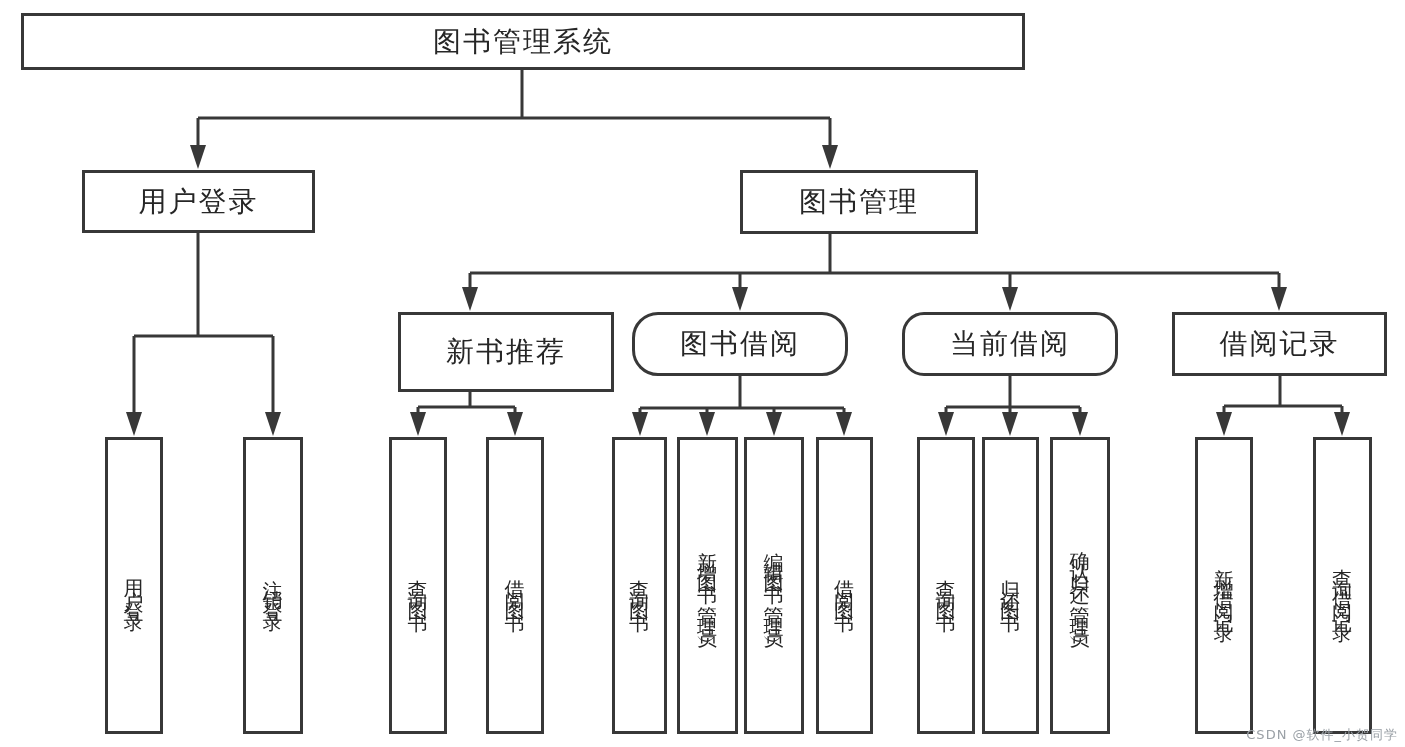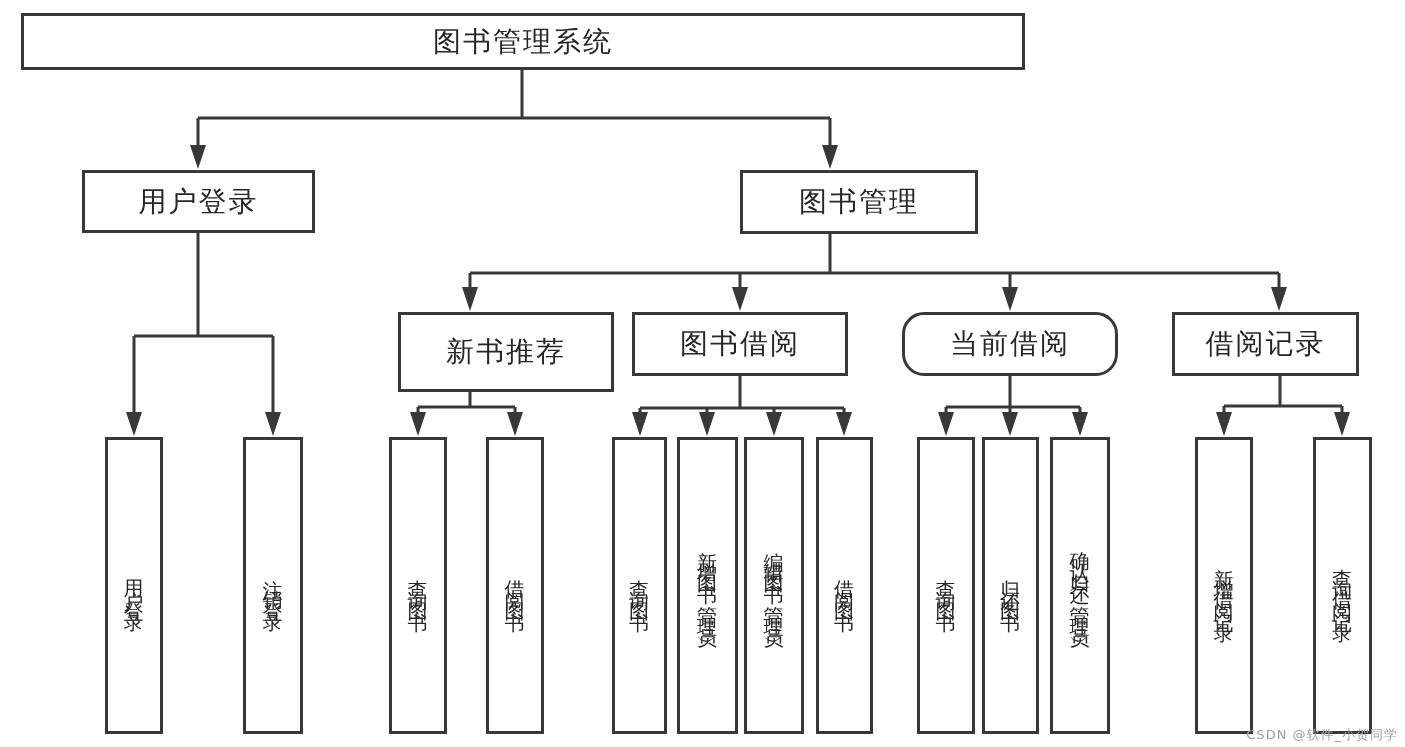--- a/index.html
+++ b/index.html
@@ -125,23 +125,23 @@
       <polygon class="arrowhead" points="1334,412 1350,412 1342,436"></polygon>
     </g>
   </svg>
 
   <div class="node h-node" style="left:21px; top:13px; width:1004px; height:57px;">图书管理系统</div>
 
   <div class="node h-node" style="left:82px; top:170px; width:233px; height:63px;">用户登录</div>
   <div class="node h-node" style="left:740px; top:170px; width:238px; height:64px;">图书管理</div>
 
   <div class="node h-node" style="left:362px; top:312px; width:216px; height:80px;margin-left:36px;">新书推荐</div>
-  <div class="node h-node" style="left:632px; top:312px; width:216px; height:64px;">图书借阅</div>
+  <div class="node h-node" style="left:632px; top:312px; width:216px; height:64px;border-radius:26px;">图书借阅</div>
   <div class="node h-node" style="left:902px; top:312px; width:216px; height:64px;border-radius:22px;">当前借阅</div>
-  <div class="node h-node" style="left:1172px; top:312px; width:187px; height:64px;">借阅记录</div>
+  <div class="node h-node" style="left:1172px; top:312px; width:215px; height:64px;">借阅记录</div>
 
   <div class="node v-node" style="left:105px; top:437px; width:58px; height:297px;">用户登录</div>
   <div class="node v-node" style="left:243px; top:437px; width:60px; height:297px;">注销登录</div>
 
   <div class="node v-node" style="left:389px; top:437px; width:58px; height:297px;">查询图书</div>
   <div class="node v-node" style="left:486px; top:437px; width:58px; height:297px;">借阅图书</div>
 
   <div class="node v-node" style="left:612px; top:437px; width:55px; height:297px;">查询图书</div>
   <div class="node v-node" style="left:677px; top:437px; width:61px; height:297px;">新增图书（管理员）</div>
   <div class="node v-node" style="left:744px; top:437px; width:60px; height:297px;">编辑图书（管理员）</div>

